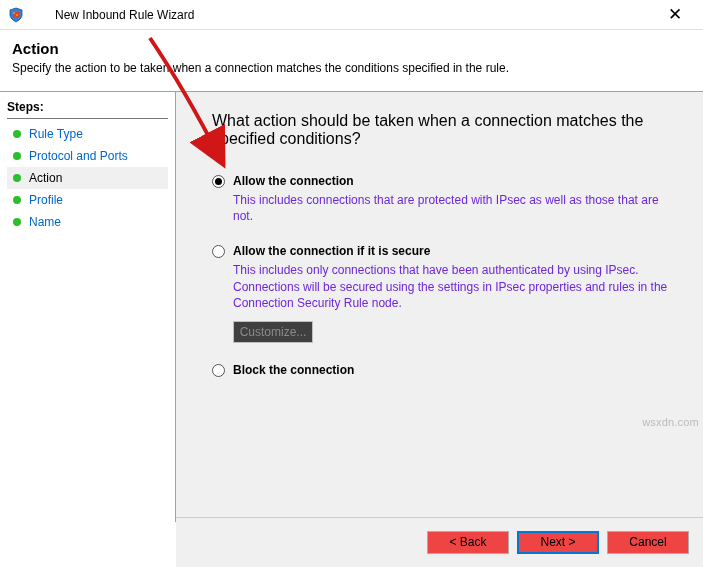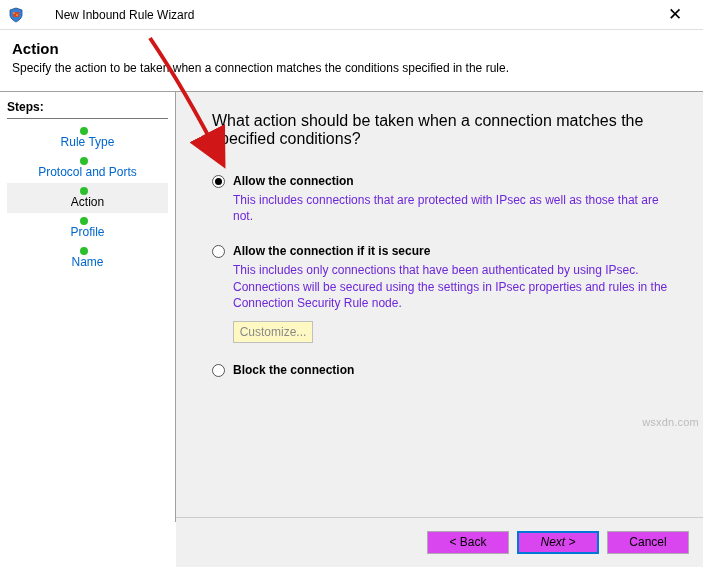--- a/index.html
+++ b/index.html
@@ -63,21 +63,20 @@
     font-size: 12px;
     padding: 2px 0 4px 0;
     border-bottom: 1px solid #777;
     margin-bottom: 4px;
   }
   .step {
     display: flex;
     align-items: center;
     padding: 4px 6px;
     cursor: pointer;
-    flex-direction: column;
   }
   .step.active {
     background: #f0f0f0;
   }
   .step .bullet {
     width: 8px; height: 8px;
     border-radius: 50%;
     background: #2bbf2b;
     margin-right: 8px;
     flex-shrink: 0;
@@ -132,21 +131,21 @@
   .option-desc {
     margin: 4px 0 0 21px;
     font-size: 12px;
     line-height: 1.35;
     color: #6d28d9;
     max-width: 440px;
   }
   .customize {
     margin: 10px 0 16px 21px;
     width: 80px; height: 22px;
-    background: #fef9c3;
+    background: #404040;
     border: 1px solid #bfbfbf;
     color: #8a8a8a;
     font-size: 12px;
     text-align: center;
     line-height: 20px;
   }
   .footer {
     position: absolute;
     bottom: 0; right: 0;
     height: 50px;
@@ -155,31 +154,30 @@
     justify-content: flex-end;
     padding: 0 14px;
     gap: 8px;
     background: #f0f0f0;
     width: 527px;
     border-top: 1px solid #ccc;
   }
   .btn {
     min-width: 82px;
     height: 23px;
-    background: #d946ef;
+    background: #ef4444;
     border: 1px solid #adadad;
     font-size: 12px;
     cursor: pointer;
     text-align: center;
     line-height: 21px;
   }
   .btn.primary {
     border: 2px solid #0078d7;
     line-height: 19px;
-    font-style: italic;
   }
   .arrow-overlay {
     position: absolute;
     left: 135px;
     top: 30px;
     pointer-events: none;
     z-index: 100;
   }
   .watermark {
     position: absolute;

